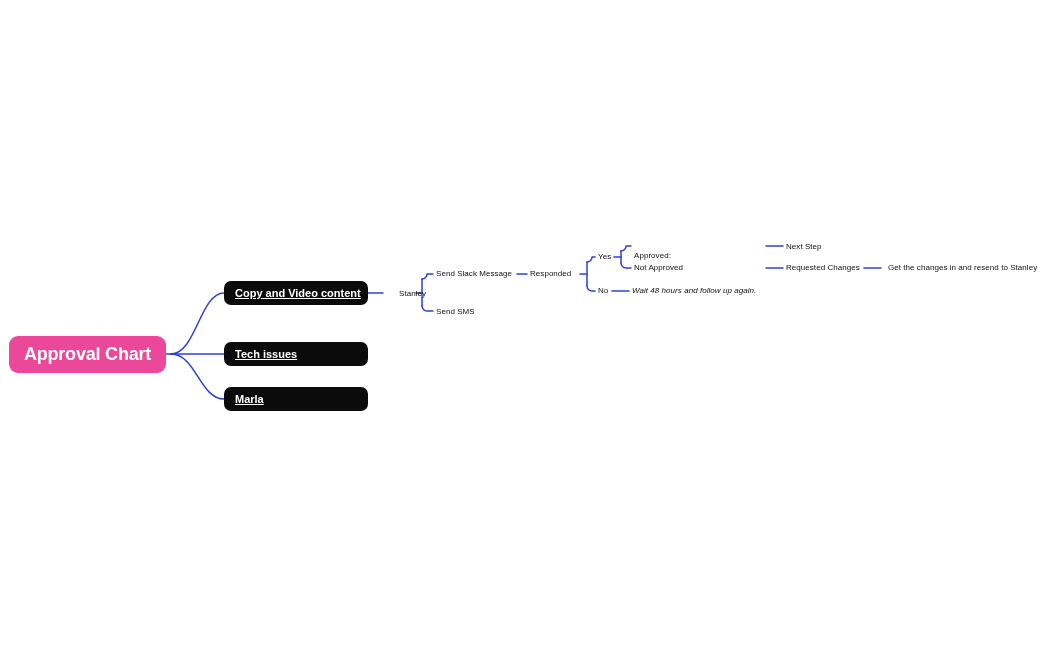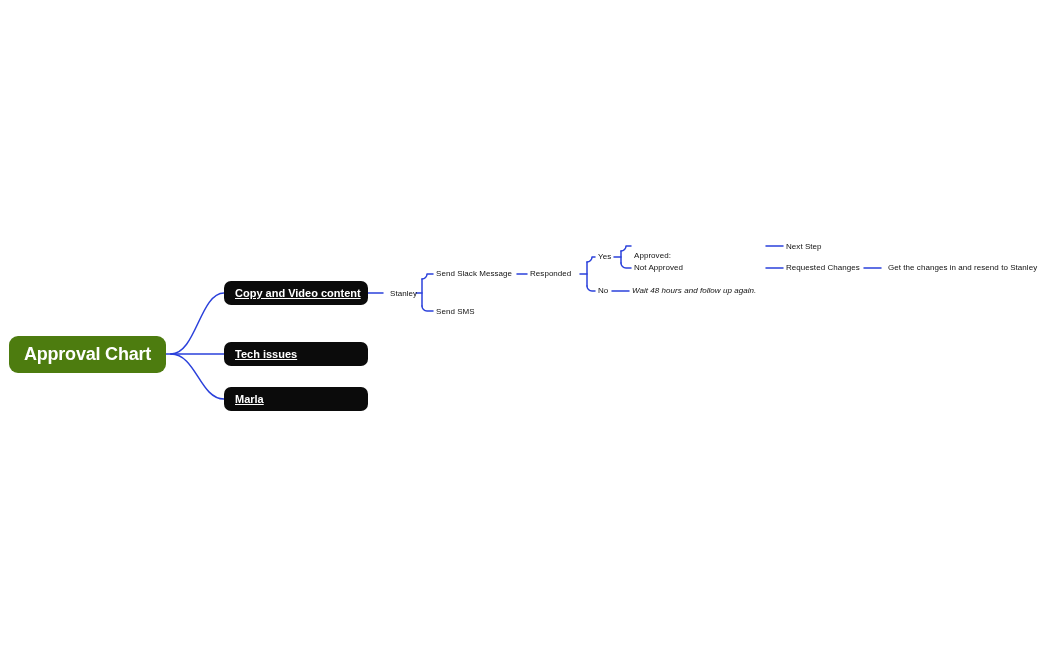--- a/index.html
+++ b/index.html
@@ -39,21 +39,21 @@
     display: flex;
     align-items: center;
     white-space: nowrap;
   }
 
   .node-root {
     left: 9px;
     top: 336px;
     width: 157px;
     height: 37px;
-    background: #4d7c0f;
+    background: #ec4899;
     border-radius: 9px;
     color: #ffffff;
     font-size: 18px;
     font-weight: bold;
     letter-spacing: -0.2px;
     justify-content: center;
   }
 
   .node-branch {
     left: 224px;
@@ -75,21 +75,21 @@
   
   .label {
     position: absolute;
     color: #111111;
     font-size: 8px;
     line-height: 10px;
     white-space: nowrap;
     letter-spacing: 0.05px;
   }
 
-  .lbl-stanley        { left: 390px; top: 289px; }
+  .lbl-stanley        { left: 399px; top: 289px; }
   .lbl-slack          { left: 436px; top: 269px; }
   .lbl-sms            { left: 436px; top: 307px; }
   .lbl-responded      { left: 530px; top: 269px; }
   .lbl-yes            { left: 598px; top: 252px; }
   .lbl-no             { left: 598px; top: 286px; }
   .lbl-approved       { left: 634px; top: 251px; }
   .lbl-notapproved    { left: 634px; top: 263px; }
   .lbl-wait           { left: 632px; top: 286px; font-style: italic; }
   .lbl-nextstep       { left: 786px; top: 242px; }
   .lbl-reqchanges     { left: 786px; top: 263px; }

